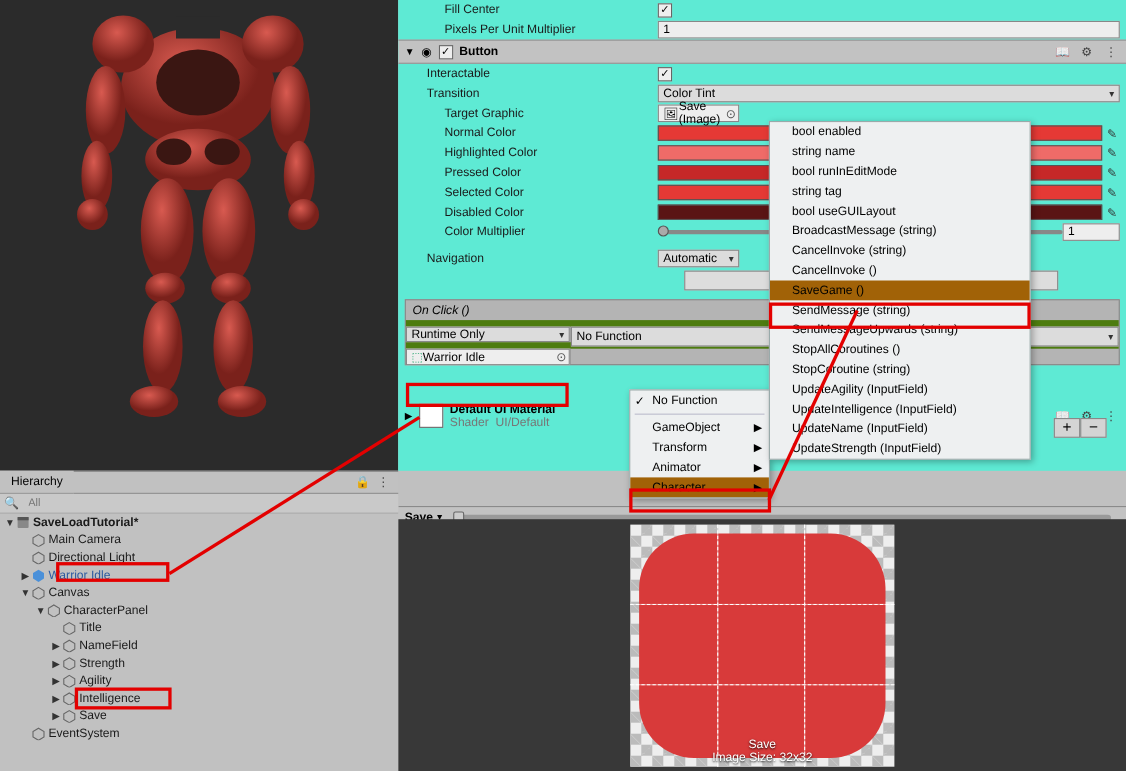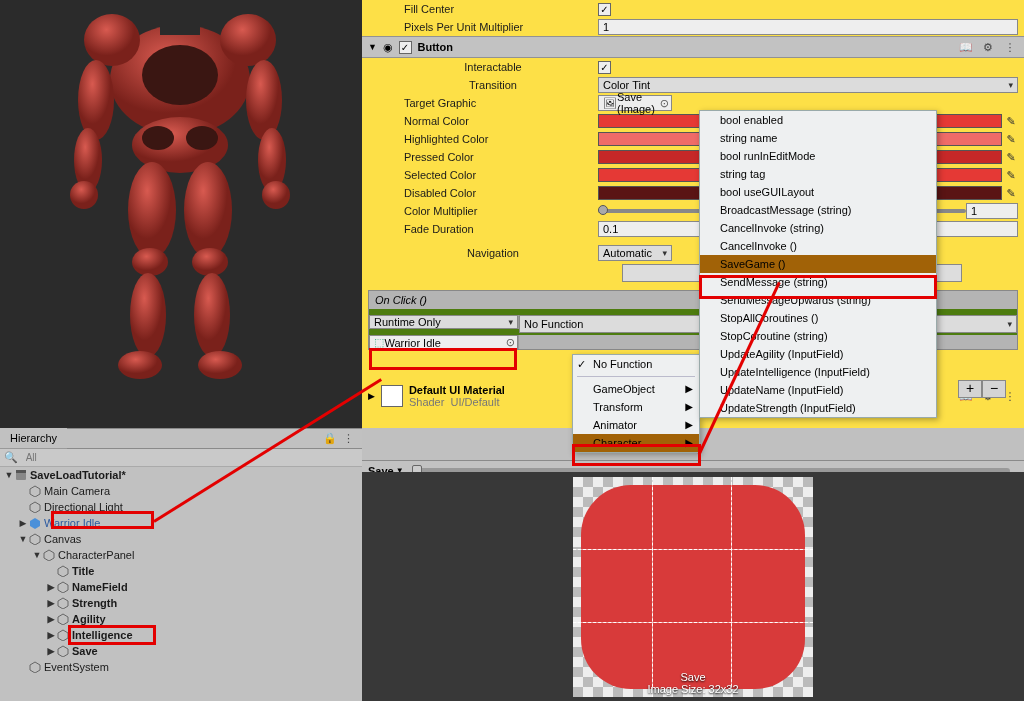--- a/index.html
+++ b/index.html
@@ -15,26 +15,26 @@
 .panel-header .right-icons { margin-left: auto; display: flex; gap: 6px; padding-right: 8px; color: #444; }
 .search-row { display: flex; align-items: center; height: 18px; border-bottom: 1px solid #aaa; background: #c9c9c9; }
 .search-row input { flex: 1; height: 14px; border: none; background: #c9c9c9; outline: none; padding-left: 4px; color: #666; font-size: 10px; }
 
 .tree-row { display: flex; align-items: center; height: 16px; padding-left: 4px; white-space: nowrap; }
 .tree-fold { width: 10px; color: #333; font-size: 9px; display: inline-block; text-align: center; cursor: pointer; }
 .tree-icon { width: 14px; height: 12px; margin-right: 2px; display: inline-flex; align-items: center; justify-content: center; }
 .cube-icon svg, .prefab-icon svg, .scene-icon svg { width: 12px; height: 12px; }
 .tree-label { color: #1a1a1a; }
 .tree-label.blue { color: #2c5aa0; font-weight: 500; }
-.indent-1 { padding-left: 18px; } .indent-2 { padding-left: 32px; } .indent-3 { padding-left: 46px; font-weight: bold; }
-
-
-.inspector { position: absolute; left: 362px; top: 0; width: 662px; height: 428px; background: #fde047; overflow: hidden; }
+.indent-1 { padding-left: 18px; } .indent-2 { padding-left: 32px; } .indent-3 { padding-left: 46px; }
+
+
+.inspector { position: absolute; left: 362px; top: 0; width: 662px; height: 428px; background: #5eead4; overflow: hidden; }
 .prop-row { display: flex; align-items: center; height: 18px; padding: 0 6px; }
-.prop-label { width: 230px; color: #1a1a1a; padding-left: 20px; text-align: center; }
+.prop-label { width: 230px; color: #1a1a1a; padding-left: 20px; }
 .prop-indent { padding-left: 36px; width: 230px; color: #1a1a1a; }
 .prop-field { flex: 1; }
 .prop-field input[type=text] { width: 100%; height: 16px; background: #eee; border: 1px solid #888; padding: 0 4px; }
 .checkbox { width: 13px; height: 13px; background: #eee; border: 1px solid #666; display: inline-flex; align-items: center; justify-content: center; font-size: 10px; color: #000; }
 
 .component-header { display: flex; align-items: center; height: 22px; background: #c2c2c2; border-top: 1px solid #929292; border-bottom: 1px solid #929292; padding: 0 6px; gap: 6px; }
 .component-title { font-weight: bold; color: #000; }
 .component-header .spacer { flex: 1; }
 .mini-btn { width: 16px; height: 16px; color: #444; display: inline-flex; align-items: center; justify-content: center; cursor: pointer; }
 
@@ -213,24 +213,20 @@
     </div>
 
   <div class="prop-row">
     <div class="prop-indent">Color Multiplier</div>
     <div class="slider-row">
       <div class="slider-track">
           <div class="slider-thumb" style="left:0"></div>
         </div>
     </div>
     <div class="slider-val">1</div>
-  </div>
-  <div class="prop-row">
-    <div class="prop-indent">Fade Duration</div>
-    <div class="prop-field"><input type="text" value="0.1" style=""></div>
   </div>
   <div style="height:6px"></div>
   <div class="prop-row">
     <div class="prop-label">Navigation</div>
     <div class="dropdown-field" style="width:74px;flex:none;">
         <span>Automatic</span>
         <span class="arrow">▾</span>
       </div>
   </div>
   <div class="viz-btn">Visualize</div>

